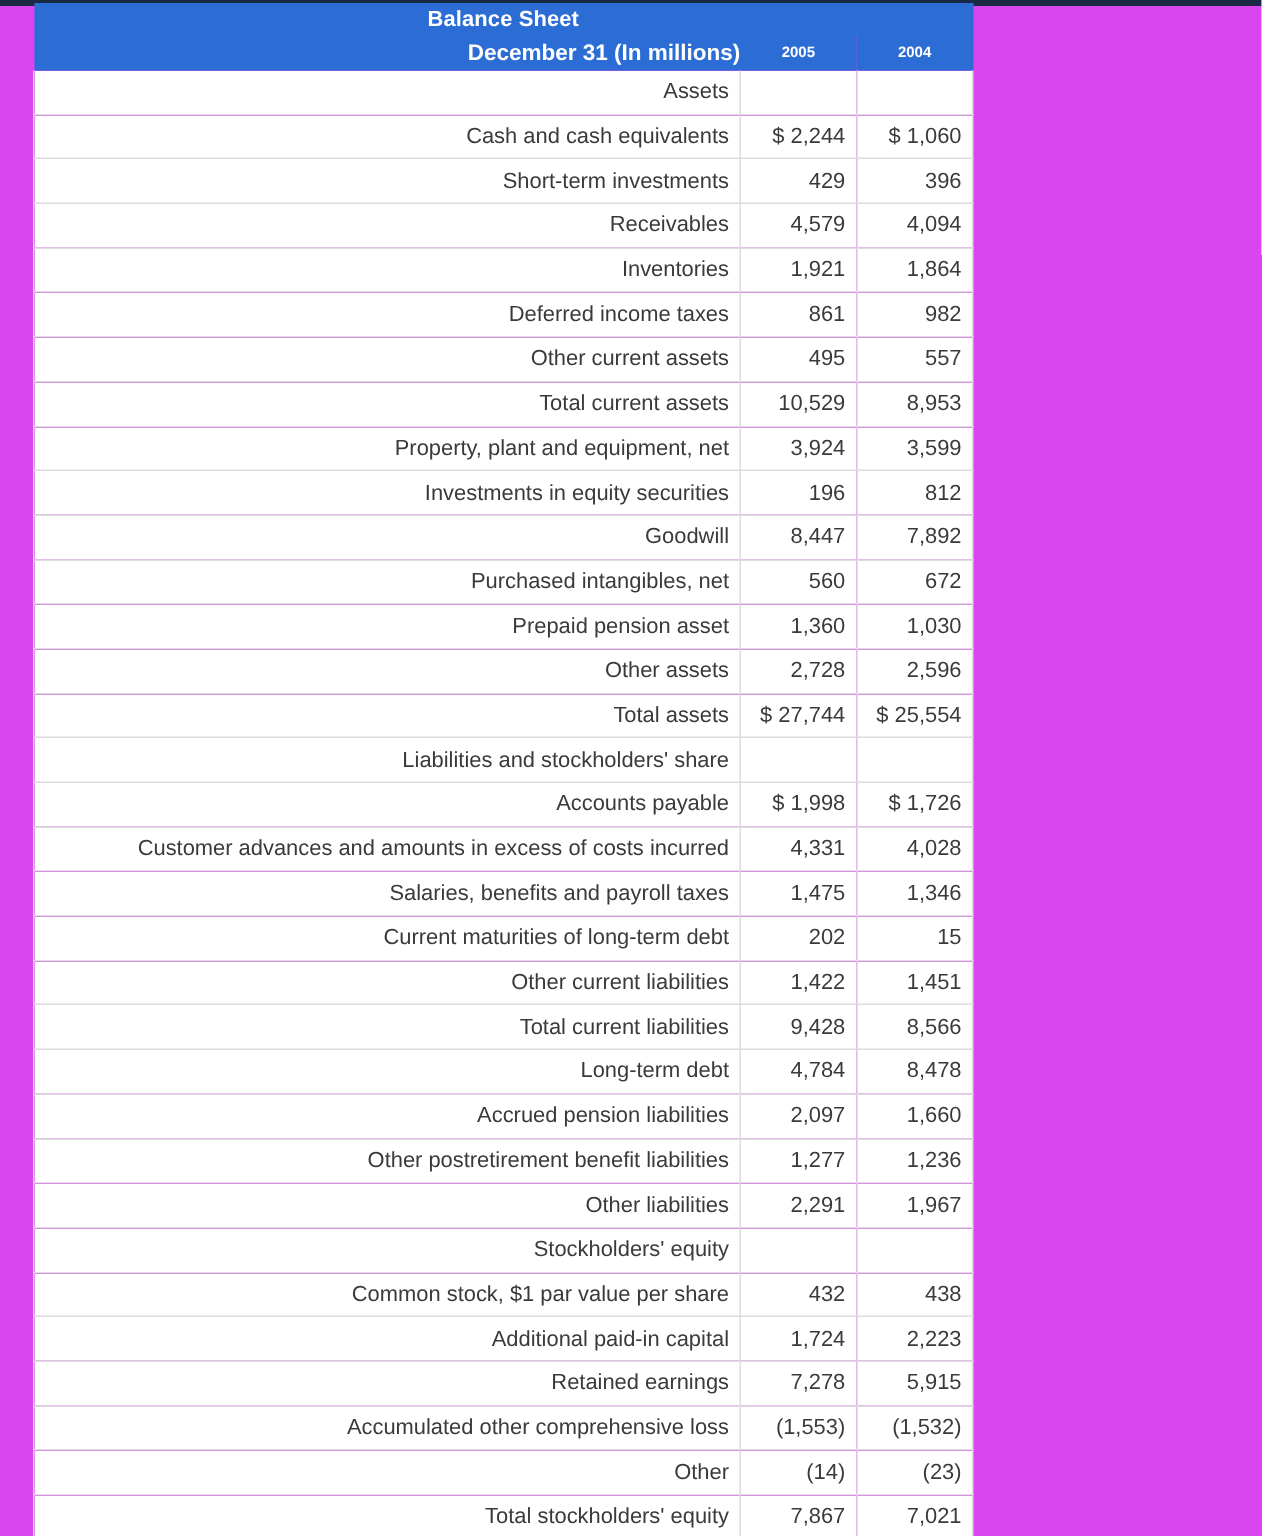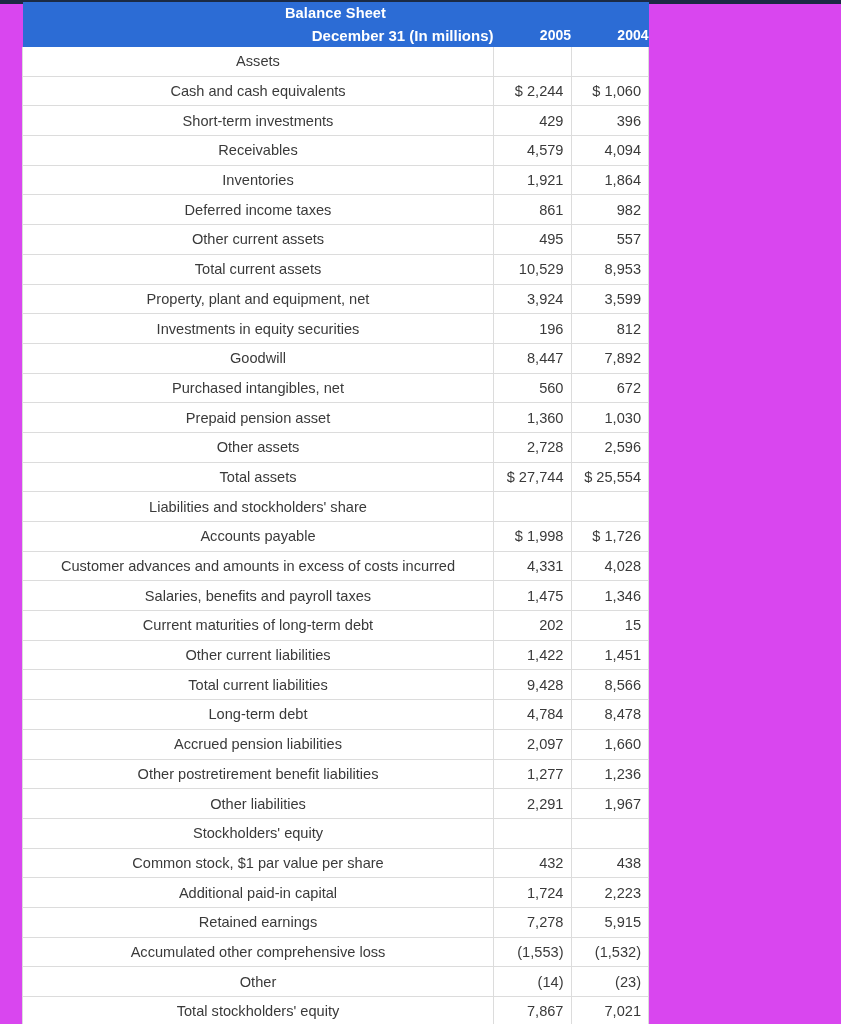--- a/index.html
+++ b/index.html
@@ -65,41 +65,41 @@
     font-size: 14.6px;
     letter-spacing: 0.1px;
   }
   .hdr-sub-label {
     text-align: right;
     height: 23px;
     line-height: 23px;
     font-size: 15px;
   }
   .hdr-sub-num {
-    text-align: right;
+    text-align: center;
     height: 23px;
     line-height: 23px;
-    font-size: 14px;
+    font-size: 10px;
   }
 
   
   tbody td {
     height: 28.7px;
     padding: 0 7px;
     border-left: 1px solid #dcdcdc;
     border-right: 1px solid #dcdcdc;
     border-bottom: 1px solid #dcdcdc;
     border-top: none;
     background: #ffffff;
     white-space: nowrap;
     overflow: hidden;
     vertical-align: middle;
   }
   td.label {
-    text-align: center;
+    text-align: right;
     padding-left: 7px;
   }
   td.num {
     text-align: right;
     padding-right: 7px;
   }
 
   
   tr.rule-top td.num {
     border-top: 1.6px solid #1d1d1d;

